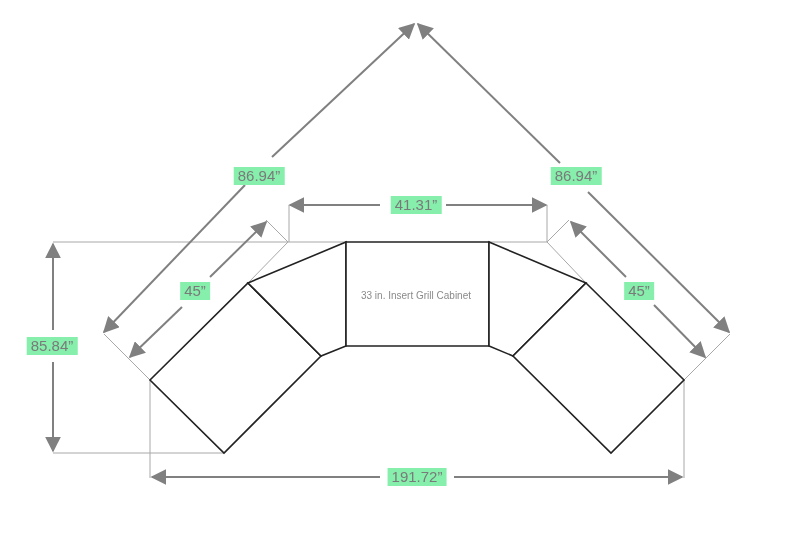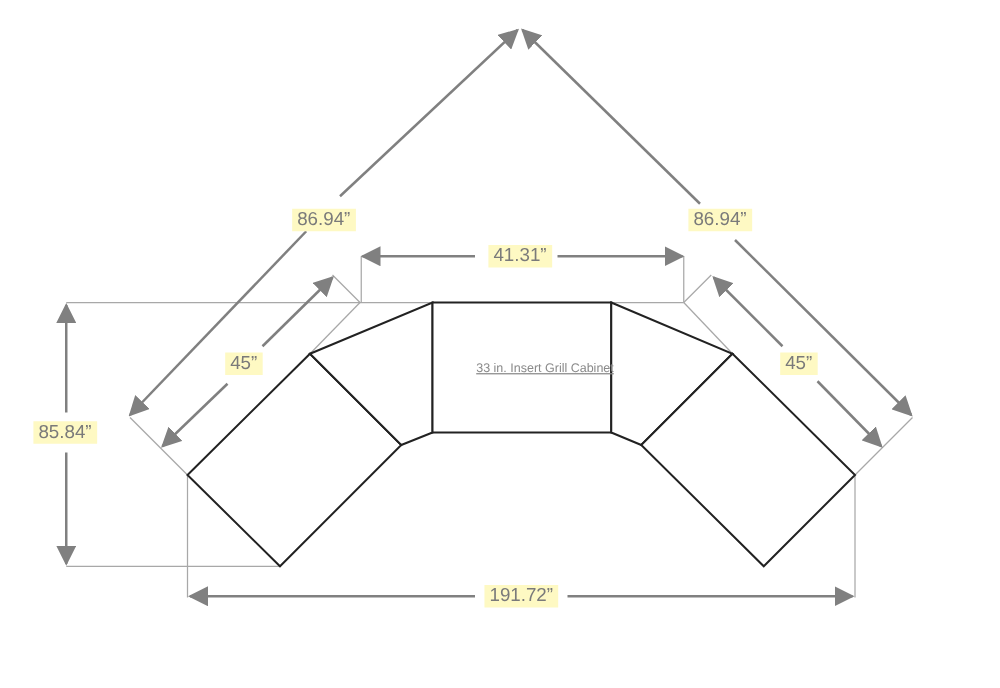--- a/index.html
+++ b/index.html
@@ -1,18 +1,18 @@
 <!DOCTYPE html>
 <html><head>
   <meta charset="utf-8">
   <style>
     html, body { margin: 0; padding: 0; background: #ffffff; }
     body { width: 800px; height: 550px; position: relative; overflow: hidden; font-family: "Liberation Sans", sans-serif; }
     svg { position: absolute; left: 0; top: 0; }
-    .dim-label { position: absolute; font-family: "Liberation Sans", sans-serif; color: #7a7a7a; font-size: 15px; white-space: nowrap; background: #fef9c3; padding: 0 4px; transform: translate(-50%, -50%); line-height: 18px; }
+    .dim-label { position: absolute; font-family: "Liberation Sans", sans-serif; color: #7a7a7a; font-size: 15px; white-space: nowrap; background: #86efac; padding: 0 4px; transform: translate(-50%, -50%); line-height: 18px; }
     .cab-label { position: absolute; font-family: "Liberation Sans", sans-serif; color: #8a8a8a; font-size: 10px; white-space: nowrap; transform: translate(-50%, -50%); }
   </style>
 </head>
 <body>
 
 <svg width="800" height="550" viewBox="0 0 800 550">
   <defs>
     <marker id="arrow" viewBox="0 0 10 10" refX="9" refY="5" markerWidth="8" markerHeight="8" orient="auto-start-reverse">
       <path d="M0,0 L10,5 L0,10 z" fill="#808080"></path>
     </marker>
@@ -75,13 +75,13 @@
 </svg>
 
 <div class="dim-label" style="left:259px; top:176px;">86.94”</div>
 <div class="dim-label" style="left:576px; top:176px;">86.94”</div>
 <div class="dim-label" style="left:416px; top:205px;">41.31”</div>
 <div class="dim-label" style="left:195px; top:291px;">45”</div>
 <div class="dim-label" style="left:639px; top:291px;">45”</div>
 <div class="dim-label" style="left:52px; top:346px;">85.84”</div>
 <div class="dim-label" style="left:417px; top:477px;">191.72”</div>
 
-<div class="cab-label" style="left:436px; top:295px;text-decoration:underline;">33 in. Insert Grill Cabinet</div>
+<div class="cab-label" style="left:416px; top:295px;">33 in. Insert Grill Cabinet</div>
 
 </body></html>

